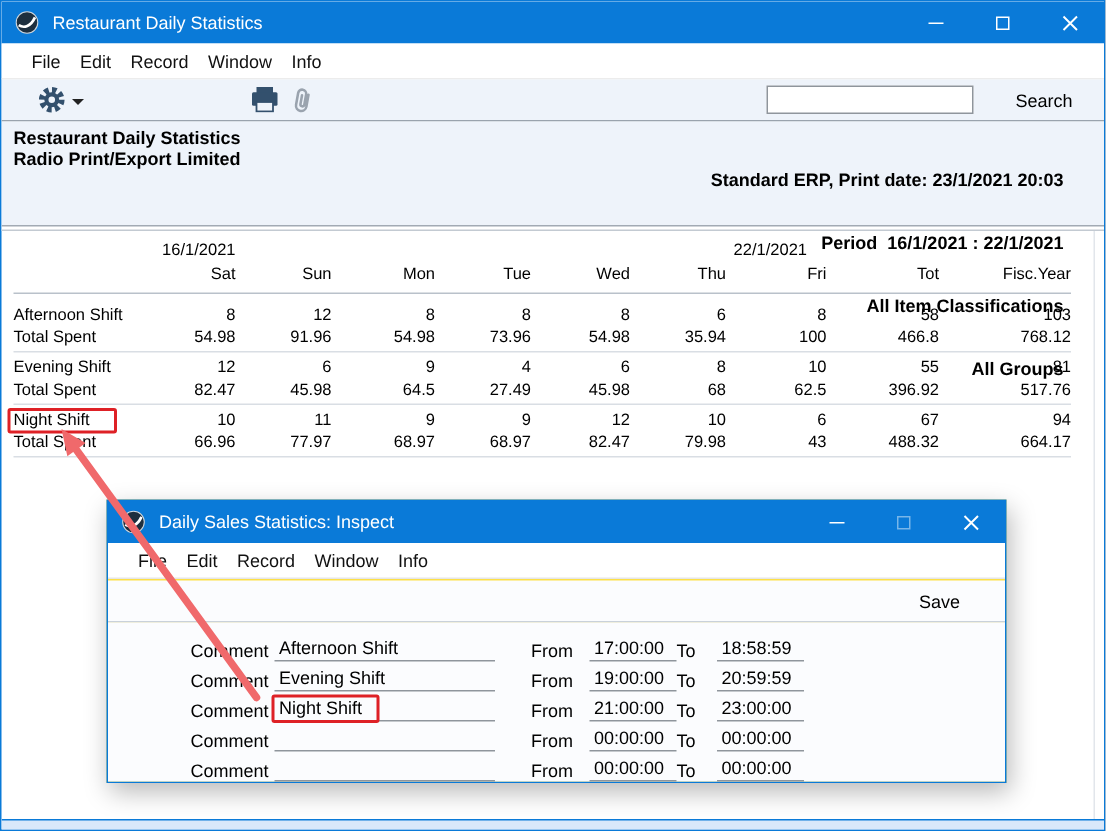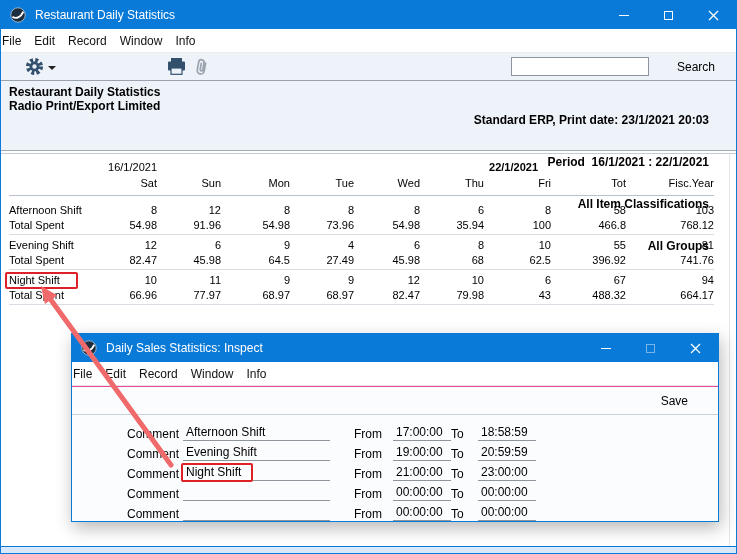--- a/index.html
+++ b/index.html
@@ -13,21 +13,21 @@
   .titlebar .appicon { margin-left:9px; display:flex; }
   .titlebar .wtitle { color:#ffffff; font-size:12px; margin-left:9px; white-space:nowrap; }
   .wcontrols { position:absolute; right:0; top:0; height:28px; display:flex; }
   .wbtn { width:45px; height:28px; display:flex; align-items:center; justify-content:center; cursor:default; }
   .min-glyph { width:10px; border-top:1px solid #ffffff; }
   .max-glyph { width:9px; height:9px; border:1px solid #ffffff; }
   .max-glyph.dim { border-color:rgba(255,255,255,.45); }
 
   
   .menubar { position:absolute; top:28px; left:0; right:0; height:24px; background:#ffffff;
-             display:flex; align-items:center; padding-left:1px; font-size:12px; color:#111;
+             display:flex; align-items:center; padding-left:20px; font-size:12px; color:#111;
              border-bottom:1px solid #ececec; }
   .menubar span { margin-right:13px; }
 
   
   .toolbar { position:absolute; top:52px; left:0; right:0; height:28px; background:#eef3fa;
              border-bottom:1px solid #9aa3ad; }
   .tb-gear { position:absolute; left:24px; top:4px; display:flex; align-items:center; }
   .caret { width:0; height:0; border-left:4px solid transparent; border-right:4px solid transparent;
            border-top:4px solid #222; margin-left:4px; margin-top:2px; }
   .tb-print { position:absolute; left:166px; top:5px; }
@@ -46,28 +46,28 @@
           border-top:1px solid #a2aab4; border-bottom:1px solid #c3cad2; background:#ffffff; }
   .vscroll-line { position:absolute; left:728px; top:153px; height:393px; width:1px; background:#e2e6eb; }
 
   
   .rtable { position:absolute; left:8px; top:158px; width:705px; font-size:11px; color:#000; }
   .trow { display:grid; grid-template-columns:92px 56px 64px 69px 64px 66px 64px 67px 75px 88px;
           height:15.5px; align-items:center; }
   .trow.hdr16 { height:16px; }
   .trow .c { text-align:right; white-space:nowrap; }
   .trow .lab { text-align:left; }
-  .pr13 { padding-right:13px;font-weight:bold; }
+  .pr13 { padding-right:13px; }
   .hline { height:1px; background:#b9c1ca; margin:4px 0 6px; }
   .hline.light { background:#d9dee4; margin:1px 0 2px; }
   .redbox-inline { display:inline-block; border:2px solid #de2126; border-radius:2px;
                    padding:0 16px 1px 2px; margin:-3px 0 -3px -4px; }
 
   
-  .dialog { position:absolute; left:70px; top:332px; width:648px; height:189px; background:#ec4899;
+  .dialog { position:absolute; left:70px; top:332px; width:600px; height:189px; background:#fde047;
             border:1px solid #0a7ad8; box-shadow:2px 6px 16px rgba(0,0,0,.28); z-index:50; }
   .dialog .menubar { border-bottom:1px solid #e6e6e6; }
   .dtoolbar { position:absolute; top:53px; left:0; right:0; height:28px; background:#fbfcfe;
               border-bottom:1px solid #c9d1da; }
   .save-label { position:absolute; right:30px; top:7px; font-size:12px; color:#000; cursor:default; }
   .dbody { position:absolute; top:81px; left:0; right:0; bottom:0; background:#fbfcfe; padding-top:6px; }
   .drow { display:flex; align-items:flex-end; height:20px; font-size:12px; color:#000; }
   .dlab { white-space:nowrap; }
   .dlab.comment { margin-left:55px; width:56px; }
   .dlab.from { margin-left:24px; width:39px; }
@@ -227,21 +227,21 @@
     <div class="trow">
       <span class="c lab">Total Spent</span>
       <span class="c">82.47</span>
       <span class="c">45.98</span>
       <span class="c">64.5</span>
       <span class="c">27.49</span>
       <span class="c">45.98</span>
       <span class="c">68</span>
       <span class="c">62.5</span>
       <span class="c">396.92</span>
-      <span class="c">741.76</span>
+      <span class="c">517.76</span>
     </div>
     <div class="hline light"></div>
     <div class="trow">
       <span class="c lab"><span class="redbox-inline"><span>Night Shift</span></span></span>
       <span class="c">10</span>
       <span class="c">11</span>
       <span class="c">9</span>
       <span class="c">9</span>
       <span class="c">12</span>
       <span class="c">10</span>

